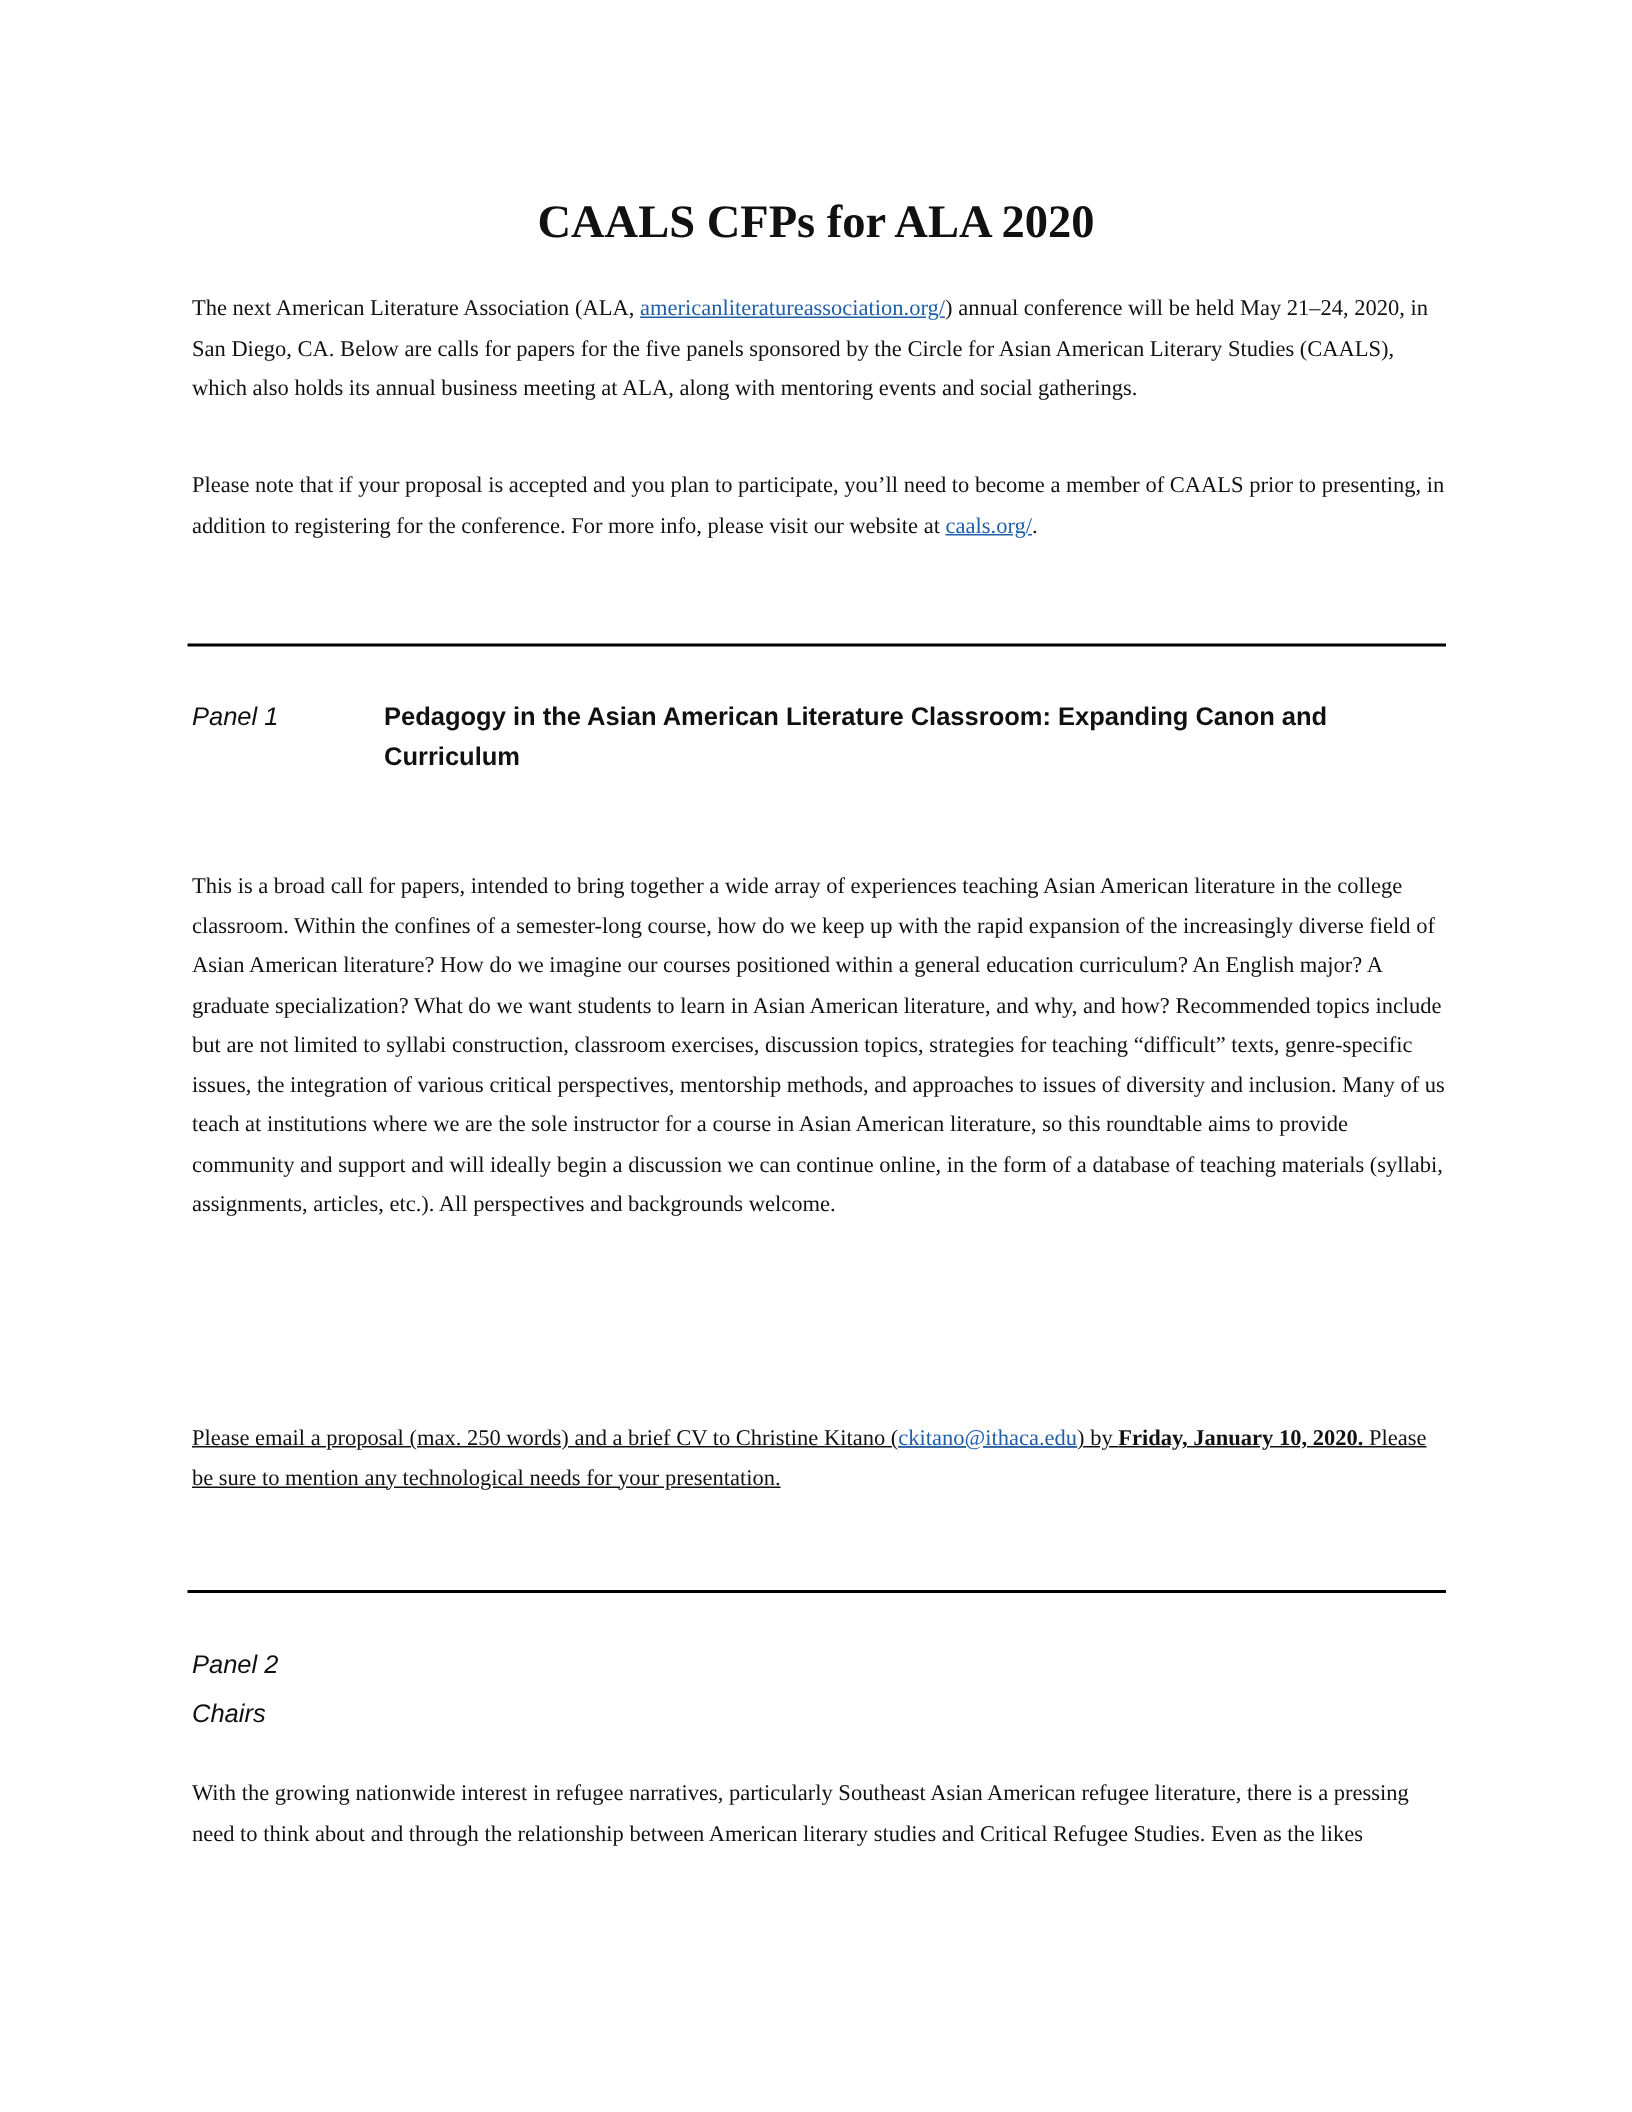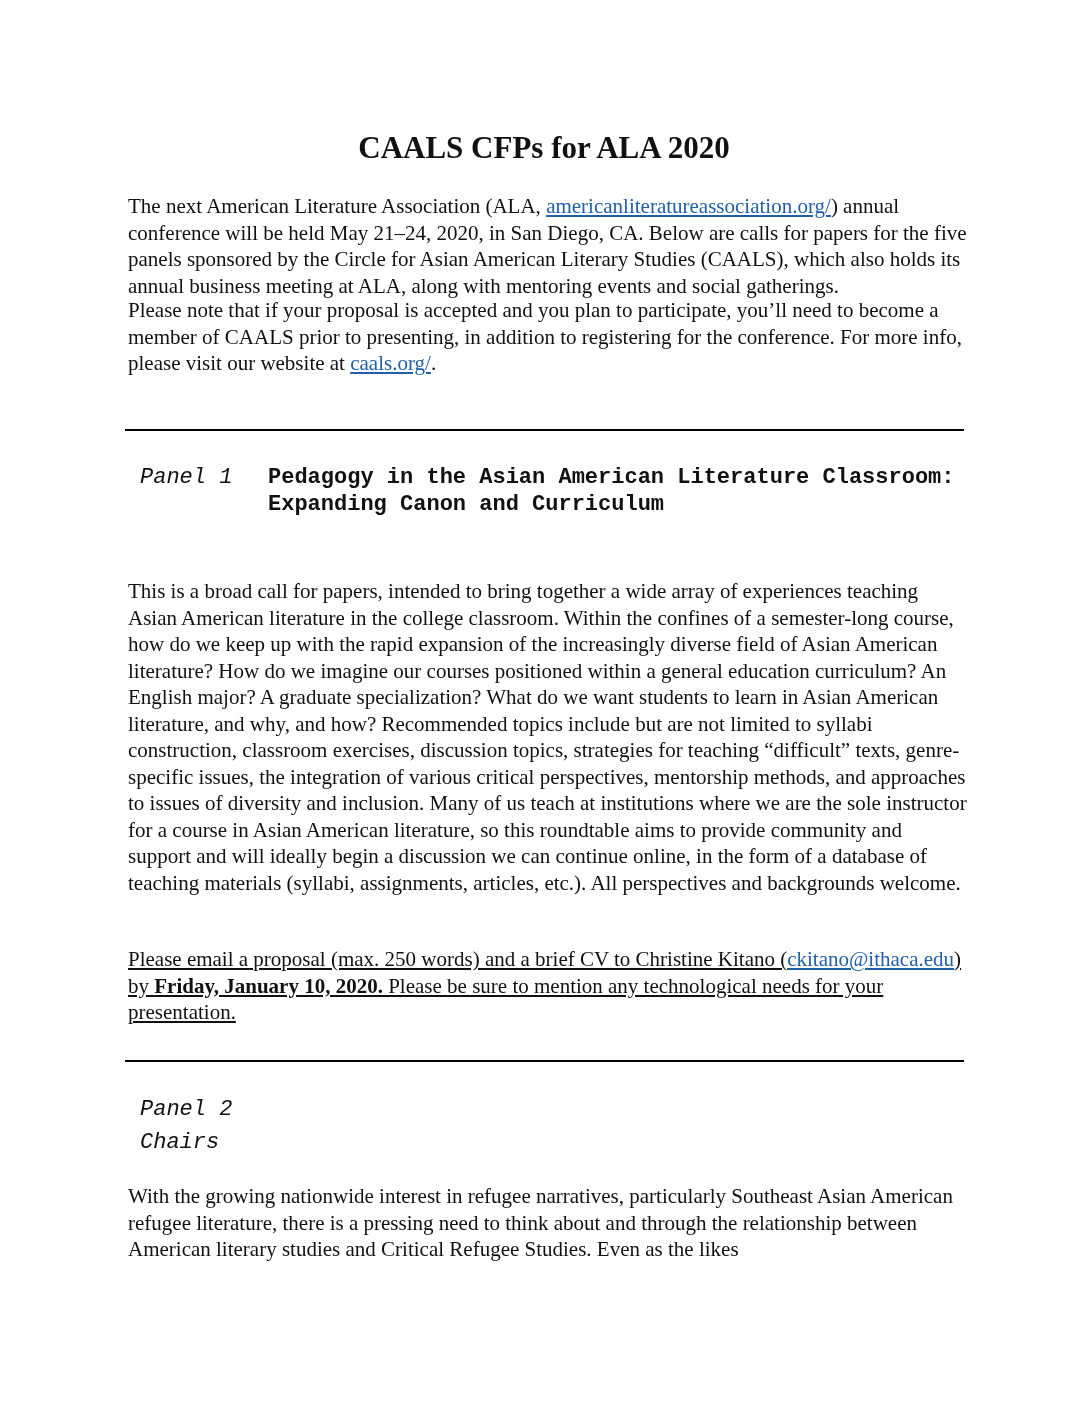--- a/index.html
+++ b/index.html
@@ -31,45 +31,44 @@
       font-weight: bold;
       font-size: 31px;
       letter-spacing: 0px;
       margin: 0;
     }
     .para {
       position: absolute;
       left: 128px;
       width: 840px;
       font-family: "Liberation Serif", "DejaVu Serif", serif;
-      font-size: 21px;
+      font-size: 15px;
       line-height: 26.5px;
       margin: 0;
     }
     .para a {
       color: #1f5fa8;
       text-decoration: underline;
     }
     .bold { font-weight: bold; }
     .rule {
       position: absolute;
       left: 125px;
       width: 839px;
       height: 2px;
       background: #000000;
     }
     .meta-row {
       position: absolute;
       left: 128px;
       width: 840px;
-      font-family: Liberation Mono, monospace;
-      font-size: 22px;
+      font-family: Liberation Sans, sans-serif;
+      font-size: 17px;
       line-height: 26.5px;
       display: flex;
-      margin-left: 12px;
     }
     .meta-label {
       width: 128px;
       font-style: italic;
       flex: 0 0 128px;
     }
     .meta-value {
       flex: 1;
     }
     .meta-value.heading {
@@ -78,21 +77,21 @@
   </style>
 </head>
 <body>
 
 <div class="page">
 
   <h1 class="title">CAALS CFPs for ALA 2020</h1>
 
   <p class="para" style="top:193px;"><span>The next American Literature Association (ALA, </span><a href="#">americanliteratureassociation.org/</a><span>) annual conference will be held May 21–24, 2020, in San Diego, CA. Below are calls for papers for the five panels sponsored by the Circle for Asian American Literary Studies (CAALS), which also holds its annual business meeting at ALA, along with mentoring events and social gatherings.</span></p>
 
-  <p class="para" style="top:297px;"><span>Please note that if your proposal is accepted and you plan to participate, you’ll need to become a member of CAALS prior to presenting, in addition to registering for the conference. For more info, please visit our website at </span><a href="#">caals.org/</a><span>.</span></p>
+  <p class="para" style="top:311px;"><span>Please note that if your proposal is accepted and you plan to participate, you’ll need to become a member of CAALS prior to presenting, in addition to registering for the conference. For more info, please visit our website at </span><a href="#">caals.org/</a><span>.</span></p>
 
   <div class="rule" style="top:429px;"></div>
 
   <div class="meta-row" style="top:465px;">
     <span class="meta-label">Panel 1</span>
     <span class="meta-value heading">Pedagogy in the Asian American Literature Classroom: Expanding Canon and Curriculum</span>
   </div>
 
   <p class="para" style="top:578px;">This is a broad call for papers, intended to bring together a wide array of experiences teaching Asian American literature in the college classroom. Within the confines of a semester-long course, how do we keep up with the rapid expansion of the increasingly diverse field of Asian American literature? How do we imagine our courses positioned within a general education curriculum? An English major? A graduate specialization? What do we want students to learn in Asian American literature, and why, and how? Recommended topics include but are not limited to syllabi construction, classroom exercises, discussion topics, strategies for teaching “difficult” texts, genre-specific issues, the integration of various critical perspectives, mentorship methods, and approaches to issues of diversity and inclusion. Many of us teach at institutions where we are the sole instructor for a course in Asian American literature, so this roundtable aims to provide community and support and will ideally begin a discussion we can continue online, in the form of a database of teaching materials (syllabi, assignments, articles, etc.). All perspectives and backgrounds welcome.</p>
 

